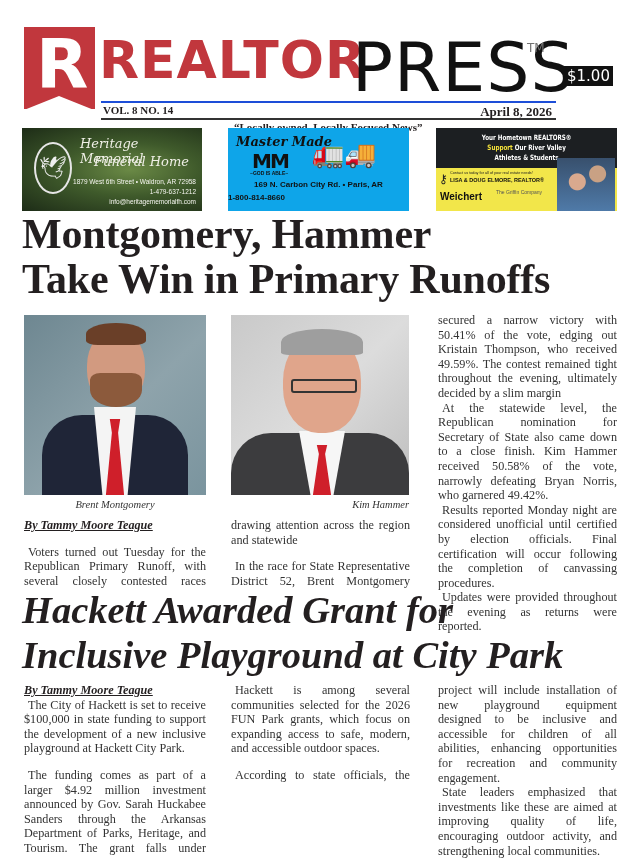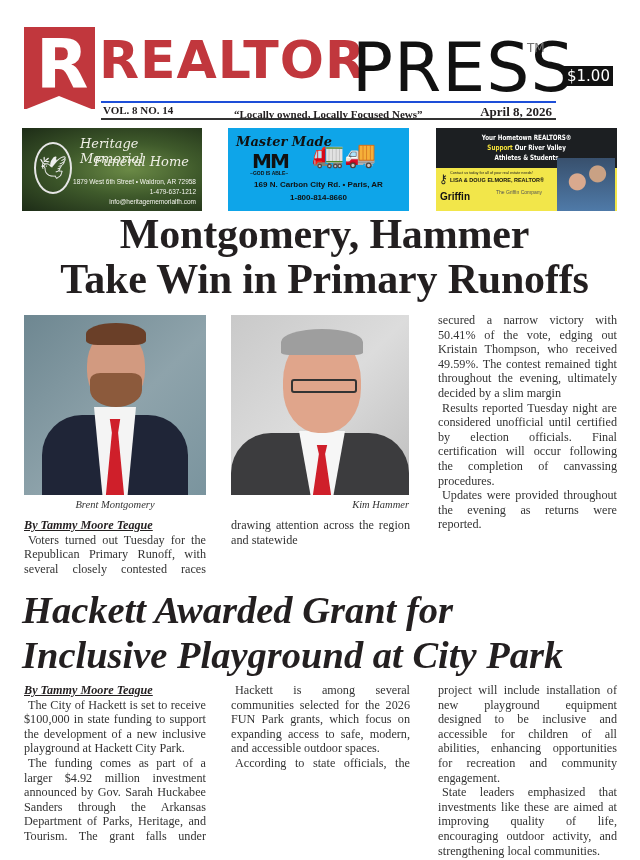--- a/index.html
+++ b/index.html
@@ -16,78 +16,78 @@
     font-size: 52px; line-height: 1; color: #c1373d; letter-spacing: 1px; }
   .logo-press { position: absolute; left: 352px; top: 34px; font-family: "DejaVu Sans", sans-serif; font-weight: normal;
     font-size: 68px; line-height: 1; color: #111111; letter-spacing: 1px; }
   .logo-tm { position: absolute; left: 527px; top: 41px; font-family: "DejaVu Sans", sans-serif; font-size: 12px; color: #737373; }
   .price { position: absolute; left: 564px; top: 66px; background: #111111; color: #ffffff; font-family: "DejaVu Sans", sans-serif;
     font-size: 15px; padding: 1px 3px; line-height: 18px; }
 
   .masthead-bar { position: absolute; left: 101px; top: 101px; width: 455px; height: 19px;
     border-top: 2px solid #1d4ed8; border-bottom: 2px solid #333; }
   .mh-vol { position: absolute; left: 2px; top: 1px; font-size: 11px; font-weight: bold; }
-  .mh-tag { position: absolute; left: 133px; top: 5px; font-size: 11px; font-weight: bold; }
+  .mh-tag { position: absolute; left: 133px; top: 18px; font-size: 11px; font-weight: bold; }
   .mh-date { position: absolute; right: 4px; top: 1px; font-size: 13px; font-weight: bold; }
 
   
   .ad { position: absolute; overflow: hidden; }
   .ad-funeral { left: 22px; top: 128px; width: 180px; height: 83px;
     background: radial-gradient(ellipse at 60% 50%, #6b8a46 0%, #3f5a2b 45%, #1d2c17 100%); color: #f1f1ea; }
   .ad-funeral .dove { position: absolute; left: 12px; top: 14px; width: 38px; height: 52px; border: 2px solid #e6e6e6;
     border-radius: 50%; display: flex; align-items: center; justify-content: center; font-size: 22px; color: #eee; }
   .ad-funeral .name1 { position: absolute; left: 58px; top: 8px; font-family: "DejaVu Serif", serif; font-style: italic; font-size: 13px; color: #efefe6; }
   .ad-funeral .name2 { position: absolute; left: 72px; top: 26px; font-family: "DejaVu Serif", serif; font-style: italic; font-size: 13px; color: #efefe6; }
   .ad-funeral .info { position: absolute; right: 6px; font-family: "Liberation Sans", sans-serif; font-size: 6.5px; color: #f5f5f0; text-align: right; }
 
   .ad-master { left: 228px; top: 128px; width: 181px; height: 83px; background: #0ea5e9; color: #111; }
   .ad-master .brand { position: absolute; left: 8px; top: 6px; font-family: "DejaVu Serif", serif; font-style: italic; font-weight: bold; font-size: 13px; }
   .ad-master .mm { position: absolute; left: 24px; top: 21px; font-family: "DejaVu Sans", sans-serif; font-weight: bold; font-size: 20px; letter-spacing: -2px; }
   .ad-master .motto { position: absolute; left: 22px; top: 42px; font-family: "Liberation Sans", sans-serif; font-size: 5px; font-weight: bold; }
   .ad-master .trucks { position: absolute; left: 84px; top: 14px; font-size: 26px; line-height: 1; }
   .ad-master .addr { position: absolute; left: 0; width: 100%; top: 52px; text-align: center; font-family: "Liberation Sans", sans-serif; font-weight: bold; font-size: 8px; }
-  .ad-master .phone { position: absolute; left: 0; width: 100%; top: 65px; text-align: center; font-family: "Liberation Sans", sans-serif; font-weight: bold; font-size: 8px; }
+  .ad-master .phone { position: absolute; left: 0; width: 100%; top: 65px; text-align: left; font-family: "Liberation Sans", sans-serif; font-weight: bold; font-size: 8px; }
 
   .ad-realtor { left: 436px; top: 128px; width: 181px; height: 83px; background: #1c1f22; }
   .ad-realtor .l1 { position: absolute; left: 0; width: 130%; top: 5px; text-align: center; font-family: "DejaVu Sans", sans-serif; font-weight: bold; font-size: 7.3px; color: #fff; transform-origin: left; transform: scaleX(0.77); }
   .ad-realtor .l2 { position: absolute; left: 0; width: 130%; top: 15px; text-align: center; font-family: "DejaVu Sans", sans-serif; font-weight: bold; font-size: 7.3px; color: #fff; transform-origin: left; transform: scaleX(0.77); }
   .ad-realtor .l2 .hl { color: #f3e13a; }
   .ad-realtor .l3 { position: absolute; left: 0; width: 130%; top: 25px; text-align: center; font-family: "DejaVu Sans", sans-serif; font-weight: bold; font-size: 7.3px; color: #fff; transform-origin: left; transform: scaleX(0.77); }
   .ad-realtor .yellow { position: absolute; left: 0; top: 40px; width: 181px; height: 43px; background: #f2e64a; }
   .ad-realtor .key { position: absolute; left: 3px; top: 4px; font-size: 12px; color: #222; }
   .ad-realtor .contact { position: absolute; left: 14px; top: 3px; font-family: "Liberation Sans", sans-serif; font-size: 3.8px; color: #222; }
   .ad-realtor .names { position: absolute; left: 14px; top: 9px; font-family: "Liberation Sans", sans-serif; font-weight: bold; font-size: 5.5px; color: #111; }
   .ad-realtor .weichert { position: absolute; left: 4px; top: 23px; font-family: "Liberation Sans", sans-serif; font-weight: bold; font-size: 10px; color: #111; }
   .ad-realtor .griffin { position: absolute; left: 60px; top: 22px; font-family: "Liberation Sans", sans-serif; font-size: 5px; color: #555; line-height: 5px; }
   .ad-realtor .couple { position: absolute; right: 2px; top: 30px; width: 58px; height: 53px;
     background: radial-gradient(circle at 35% 45%, #d9a98e 0 8px, transparent 9px), radial-gradient(circle at 70% 30%, #c9a184 0 8px, transparent 9px), linear-gradient(#38506d, #4f7aa8); }
 
   
   .headline1 { position: absolute; left: 22px; top: 212px; width: 605px; font-family: "Liberation Serif", serif; font-weight: bold;
-    font-size: 42px; line-height: 45px; color: #231f20; letter-spacing: -0.2px; text-align: center; }
+    font-size: 42px; line-height: 45px; color: #231f20; letter-spacing: -0.2px; }
 
   
   .photo { position: absolute; overflow: hidden; }
   .photo-brent { left: 24px; top: 315px; width: 182px; height: 180px;
     background: linear-gradient(135deg, #6e8791 0%, #8ea3ab 55%, #7a949e 100%); }
   .photo-kim { left: 231px; top: 315px; width: 178px; height: 180px;
     background: linear-gradient(135deg, #c9c9c9 0%, #dcdcdc 50%, #bdbdbd 100%); }
   .head { position: absolute; border-radius: 48% 48% 45% 45%; }
   .suit { position: absolute; border-radius: 40px 40px 0 0; }
   .shirt { position: absolute; }
   .tie { position: absolute; background: #cf1f2a; clip-path: polygon(30% 0, 70% 0, 62% 18%, 85% 100%, 15% 100%, 38% 18%); }
   .caption { position: absolute; font-family: "Liberation Serif", serif; font-style: italic; font-size: 10.5px; color: #333; text-align: center; }
 
   
   .col { position: absolute; font-family: "Liberation Serif", serif; font-size: 12.2px; line-height: 14.6px; color: #333;
     text-align: justify; }
   .col p { text-indent: 4px; }
   .byline { font-weight: bold; font-style: italic; color: #231f20; text-indent: 0 !important; text-decoration: underline; }
   .last-left { text-align-last: left; }
-  .justify-last { text-align-last: justify; }
+  .justify-last { text-align-last: justify; margin-top: 12px; }
 
   .headline2 { position: absolute; left: 22px; top: 588px; width: 605px; font-family: "Liberation Serif", serif; font-weight: bold;
     font-style: italic; font-size: 38.5px; line-height: 45px; color: #231f20; }
 </style>
 </head>
 <body>
 
 <div>
   <div class="logo-ribbon"></div>
   <div class="logo-r">R</div>
@@ -122,21 +122,21 @@
 </div>
 
 <div class="ad ad-realtor">
   <div class="l1">Your Hometown REALTORS®</div>
   <div class="l2"><span class="hl">Support</span><span> Our River Valley</span></div>
   <div class="l3">Athletes &amp; Students</div>
   <div class="yellow">
     <div class="key">⚷</div>
     <div class="contact">Contact us today for all of your real estate needs!</div>
     <div class="names">LISA &amp; DOUG ELMORE, REALTOR®</div>
-    <div class="weichert">Griffin</div>
+    <div class="weichert">Weichert</div>
     <div class="griffin">The Griffin Company</div>
   </div>
   <div class="couple"></div>
 </div>
 
 <h1 class="headline1">
   <span style="display:block">Montgomery, Hammer</span>
   <span style="display:block">Take Win in Primary Runoffs</span>
 </h1>
 
@@ -160,25 +160,27 @@
 </div>
 <div class="caption" style="left:231px; top:499px; width:178px;text-align:right;">Kim Hammer</div>
 
 <div class="col" style="left:24px; top:518px; width:182px;">
   <p class="byline">By Tammy Moore Teague</p>
   <p class="justify-last">Voters turned out Tuesday for the Republican Primary Runoff, with several closely contested races</p>
 </div>
 
 <div class="col" style="left:231px; top:518px; width:179px;">
   <p class="last-left" style="text-indent:0">drawing attention across the region and statewide</p>
+  <p class="justify-last">In the race for State Representative District 52, Brent Montgomery</p>
 </div>
 
 <div class="col" style="left:438px; top:313px; width:179px;">
   <p class="last-left" style="text-indent:0">secured a narrow victory with 50.41% of the vote, edging out Kristain Thompson, who received 49.59%. The contest remained tight throughout the evening, ultimately decided by a slim margin</p>
-  <p class="last-left">Results reported Tuesday night are considered unofficial until certified by election officials. Final certification will occur following the completion of canvassing procedures.</p>
+  <p class="last-left">At the statewide level, the Republican nomination for Secretary of State also came down to a close finish. Kim Hammer received 50.58% of the vote, narrowly defeating Bryan Norris, who garnered 49.42%.</p>
+  <p class="last-left">Results reported Monday night are considered unofficial until certified by election officials. Final certification will occur following the completion of canvassing procedures.</p>
   <p class="last-left">Updates were provided throughout the evening as returns were reported.</p>
 </div>
 
 <h1 class="headline2">
   <span style="display:block">Hackett Awarded Grant for</span>
   <span style="display:block">Inclusive Playground at City Park</span>
 </h1>
 
 <div class="col" style="left:24px; top:683px; width:182px;">
   <p class="byline">By Tammy Moore Teague</p>

